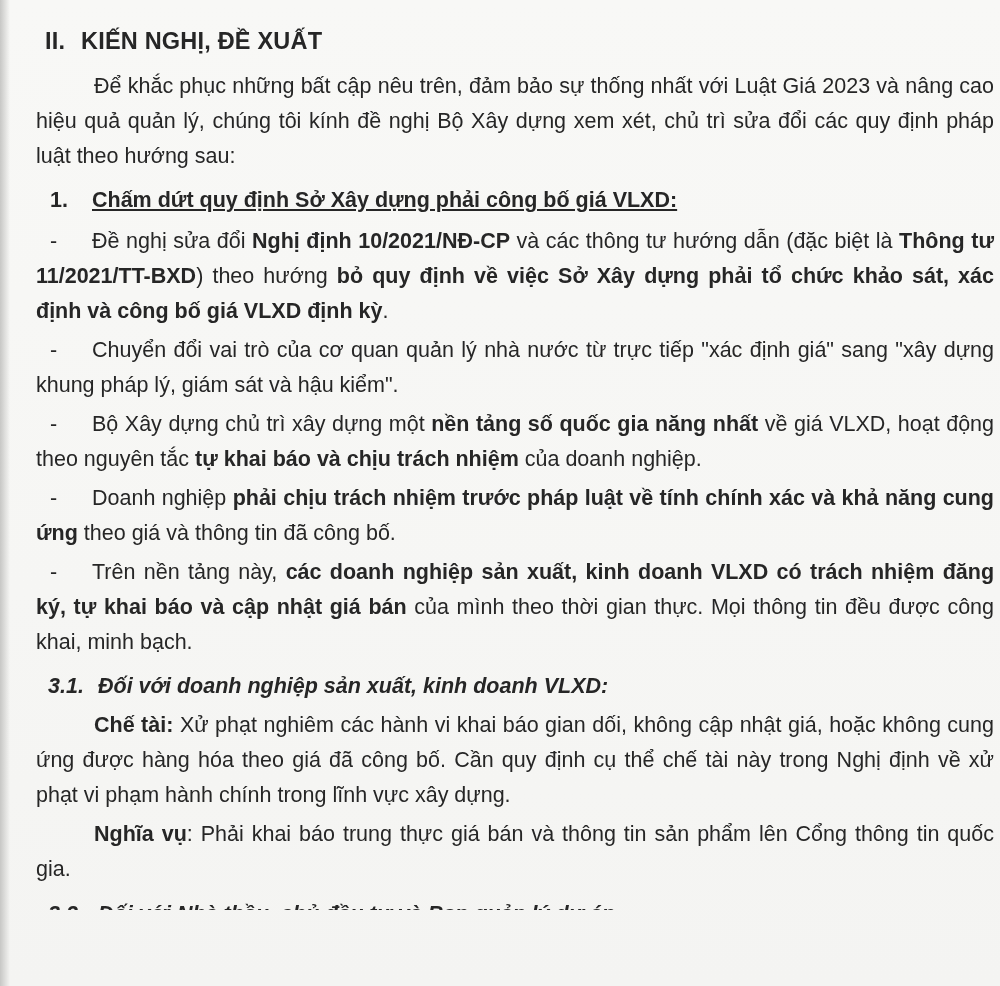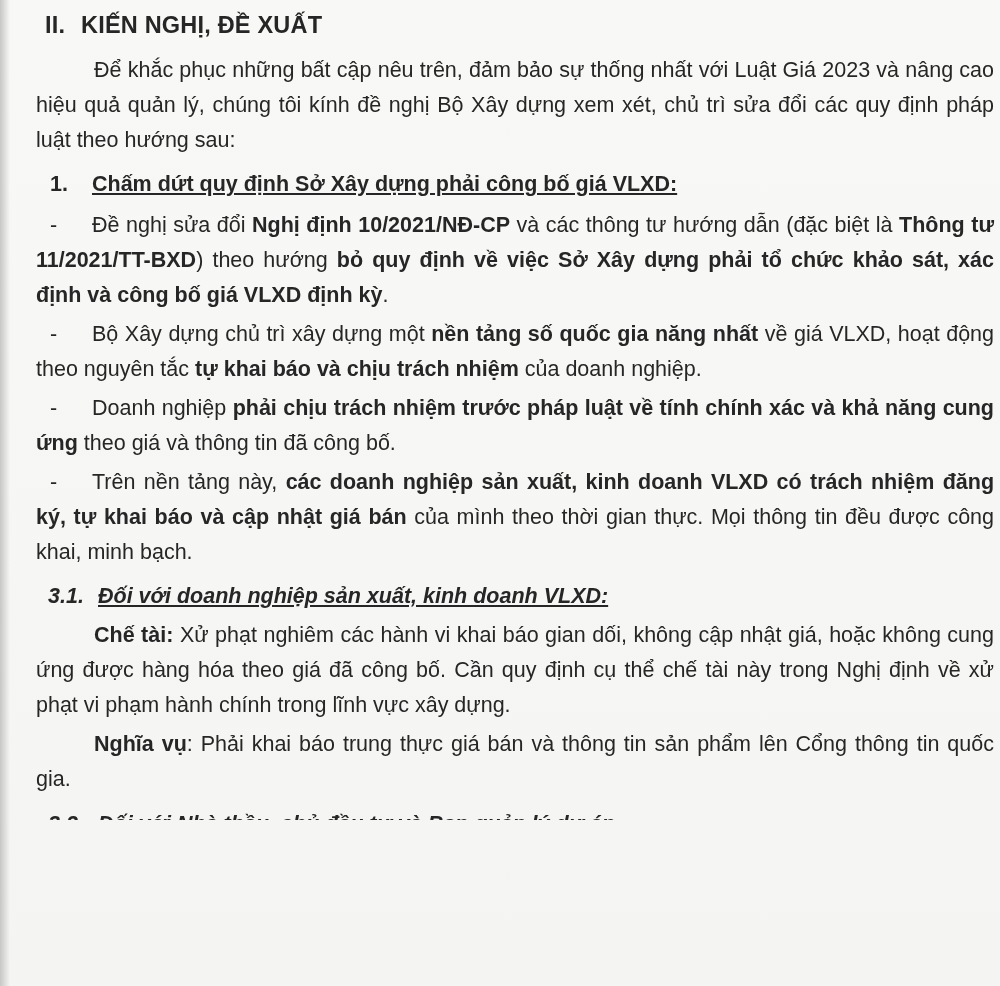--- a/index.html
+++ b/index.html
@@ -5,54 +5,55 @@
   html, body { margin: 0; padding: 0; }
   body {
     width: 1000px; height: 986px; overflow: hidden;
     background: #f6f6f4;
     font-family: "Liberation Sans", "DejaVu Sans", sans-serif;
   }
   .page {
     position: relative;
     width: 1000px; height: 986px;
     box-sizing: border-box;
-    padding: 4px 6px 0 36px;
+    padding: 20px 6px 0 36px;
     background: linear-gradient(180deg, #f8f8f6 0%, #f6f6f4 60%, #f4f4f2 100%);
     color: #262626;
     font-size: 21.5px;
     line-height: 35px;
   }
   .scan-edge {
     position: absolute; left: 0; top: 0; bottom: 0; width: 10px;
     background: linear-gradient(90deg, #c7c7c5, rgba(246,246,244,0));
     pointer-events: none;
   }
   .block { text-align: justify; margin: 4px 0; }
   .h1 { font-weight: bold; font-size: 23.5px; margin-bottom: 10px; letter-spacing: 0.2px; }
   .h2 { font-weight: bold; margin-top: 9px; margin-bottom: 6px; text-decoration: underline; }
-  .h3 { font-weight: bold; font-style: italic; margin-top: 9px; margin-bottom: 0; text-decoration: underline; }
+  .h3 { font-weight: bold; font-style: italic; margin-top: 9px; margin-bottom: 0; }
   .p  { text-indent: 58px; }
   .num { display: inline-block; font-style: inherit; }
   .h1 .num { width: 36px; margin-left: 9px; }
   .h2 .num { width: 42px; margin-left: 14px; }
   .h3 .num { width: 50px; margin-left: 12px; }
   .dash .num { width: 42px; margin-left: 14px; }
   .run.bold { font-weight: bold; }
   .clipped { height: 13px; overflow: hidden; margin-top: 10px; }
 </style>
 </head>
 <body>
 
 <div class="page">
   <div class="scan-edge"></div>
   <div id="doc-body">
       <div class="block h1"><span class="num">II.</span><span class="run bold">KIẾN NGHỊ, ĐỀ XUẤT</span></div>
       <div class="block p"><span class="run">Để khắc phục những bất cập nêu trên, đảm bảo sự thống nhất với Luật Giá 2023 và nâng cao hiệu quả quản lý, chúng tôi kính đề nghị Bộ Xây dựng xem xét, chủ trì sửa đổi các quy định pháp luật theo hướng sau:</span></div>
       <div class="block h2"><span class="num">1.</span><span class="run bold">Chấm dứt quy định Sở Xây dựng phải công bố giá VLXD:</span></div>
       <div class="block dash"><span class="num">-</span><span class="run">Đề nghị sửa đổi </span><span class="run bold">Nghị định 10/2021/NĐ-CP</span><span class="run"> và các thông tư hướng dẫn (đặc biệt là </span><span class="run bold">Thông tư 11/2021/TT-BXD</span><span class="run">) theo hướng </span><span class="run bold">bỏ quy định về việc Sở Xây dựng phải tổ chức khảo sát, xác định và công bố giá VLXD định kỳ</span><span class="run">.</span></div>
+      <div class="block dash"><span class="num">-</span><span class="run">Chuyển đổi vai trò của cơ quan quản lý nhà nước từ trực tiếp "xác định giá" sang "xây dựng khung pháp lý, giám sát và hậu kiểm".</span></div>
       <div class="block dash"><span class="num">-</span><span class="run">Bộ Xây dựng chủ trì xây dựng một </span><span class="run bold">nền tảng số quốc gia năng nhất</span><span class="run"> về giá VLXD, hoạt động theo nguyên tắc </span><span class="run bold">tự khai báo và chịu trách nhiệm</span><span class="run"> của doanh nghiệp.</span></div>
       <div class="block dash"><span class="num">-</span><span class="run">Doanh nghiệp </span><span class="run bold">phải chịu trách nhiệm trước pháp luật về tính chính xác và khả năng cung ứng</span><span class="run"> theo giá và thông tin đã công bố.</span></div>
       <div class="block dash"><span class="num">-</span><span class="run">Trên nền tảng này, </span><span class="run bold">các doanh nghiệp sản xuất, kinh doanh VLXD có trách nhiệm đăng ký, tự khai báo và cập nhật giá bán</span><span class="run"> của mình theo thời gian thực. Mọi thông tin đều được công khai, minh bạch.</span></div>
       <div class="block h3"><span class="num">3.1.</span><span class="run bold">Đối với doanh nghiệp sản xuất, kinh doanh VLXD:</span></div>
       <div class="block p"><span class="run bold">Chế tài:</span><span class="run"> Xử phạt nghiêm các hành vi khai báo gian dối, không cập nhật giá, hoặc không cung ứng được hàng hóa theo giá đã công bố. Cần quy định cụ thể chế tài này trong Nghị định về xử phạt vi phạm hành chính trong lĩnh vực xây dựng.</span></div>
       <div class="block p"><span class="run bold">Nghĩa vụ</span><span class="run">: Phải khai báo trung thực giá bán và thông tin sản phẩm lên Cổng thông tin quốc gia.</span></div>
       <div class="block h3 clipped"><span class="num">3.2.</span><span class="run bold">Đối với Nhà thầu, chủ đầu tư và Ban quản lý dự án:</span></div>
     </div>
 </div>
 

